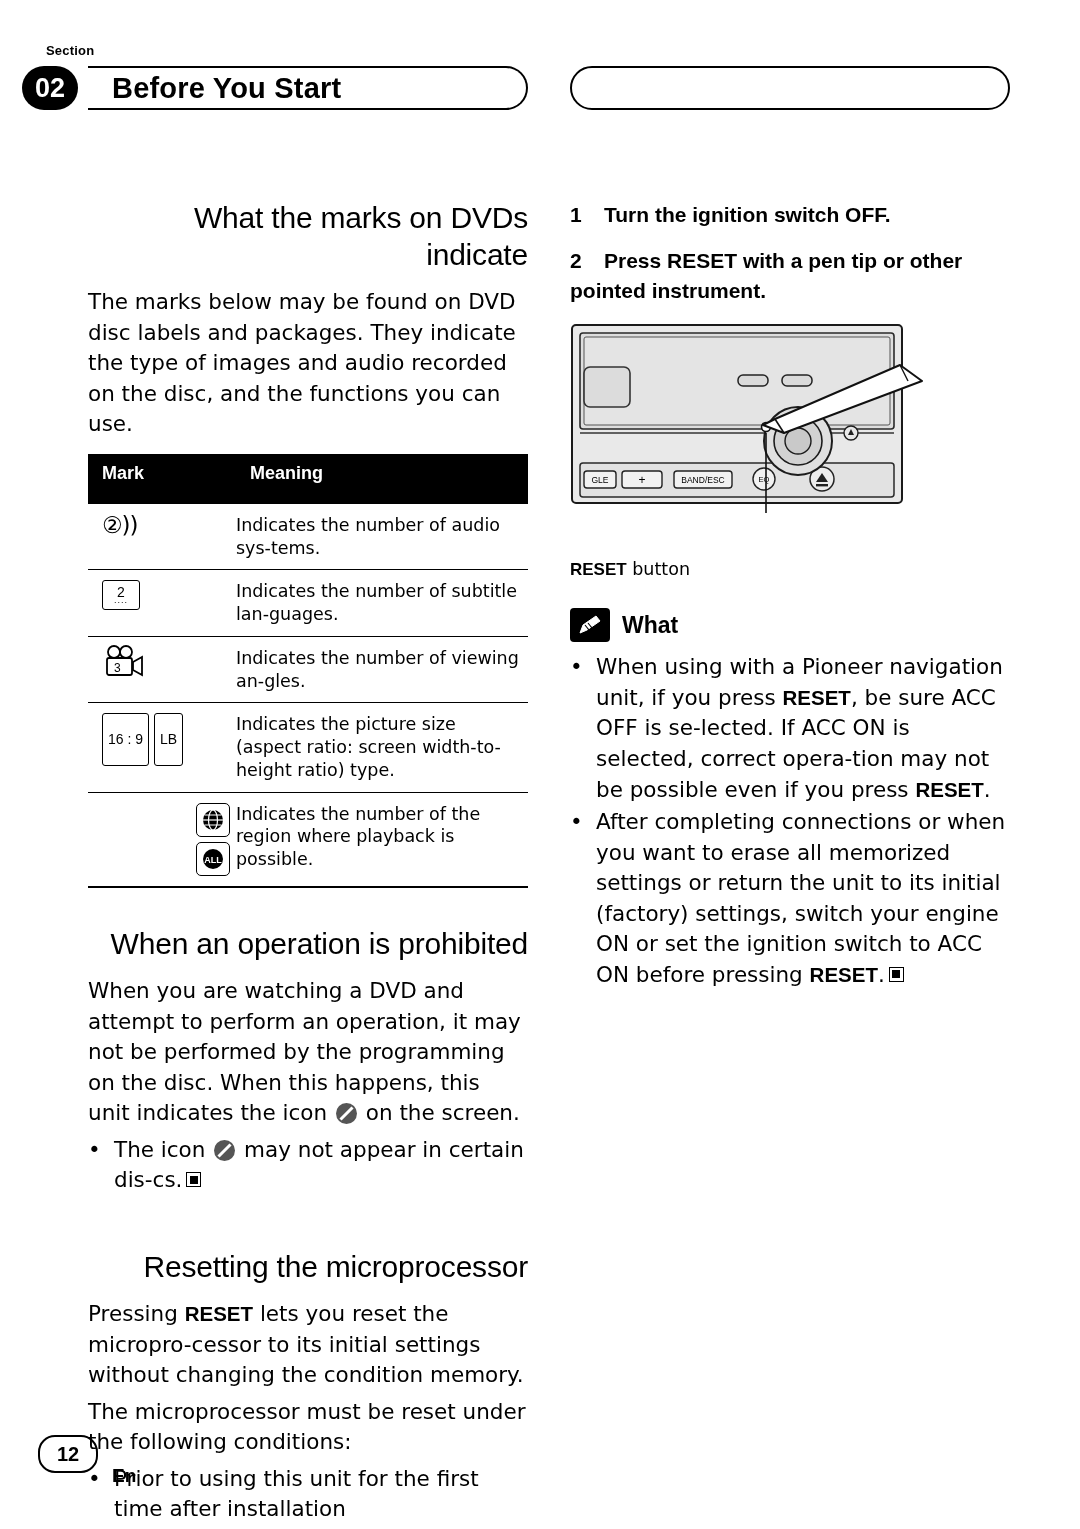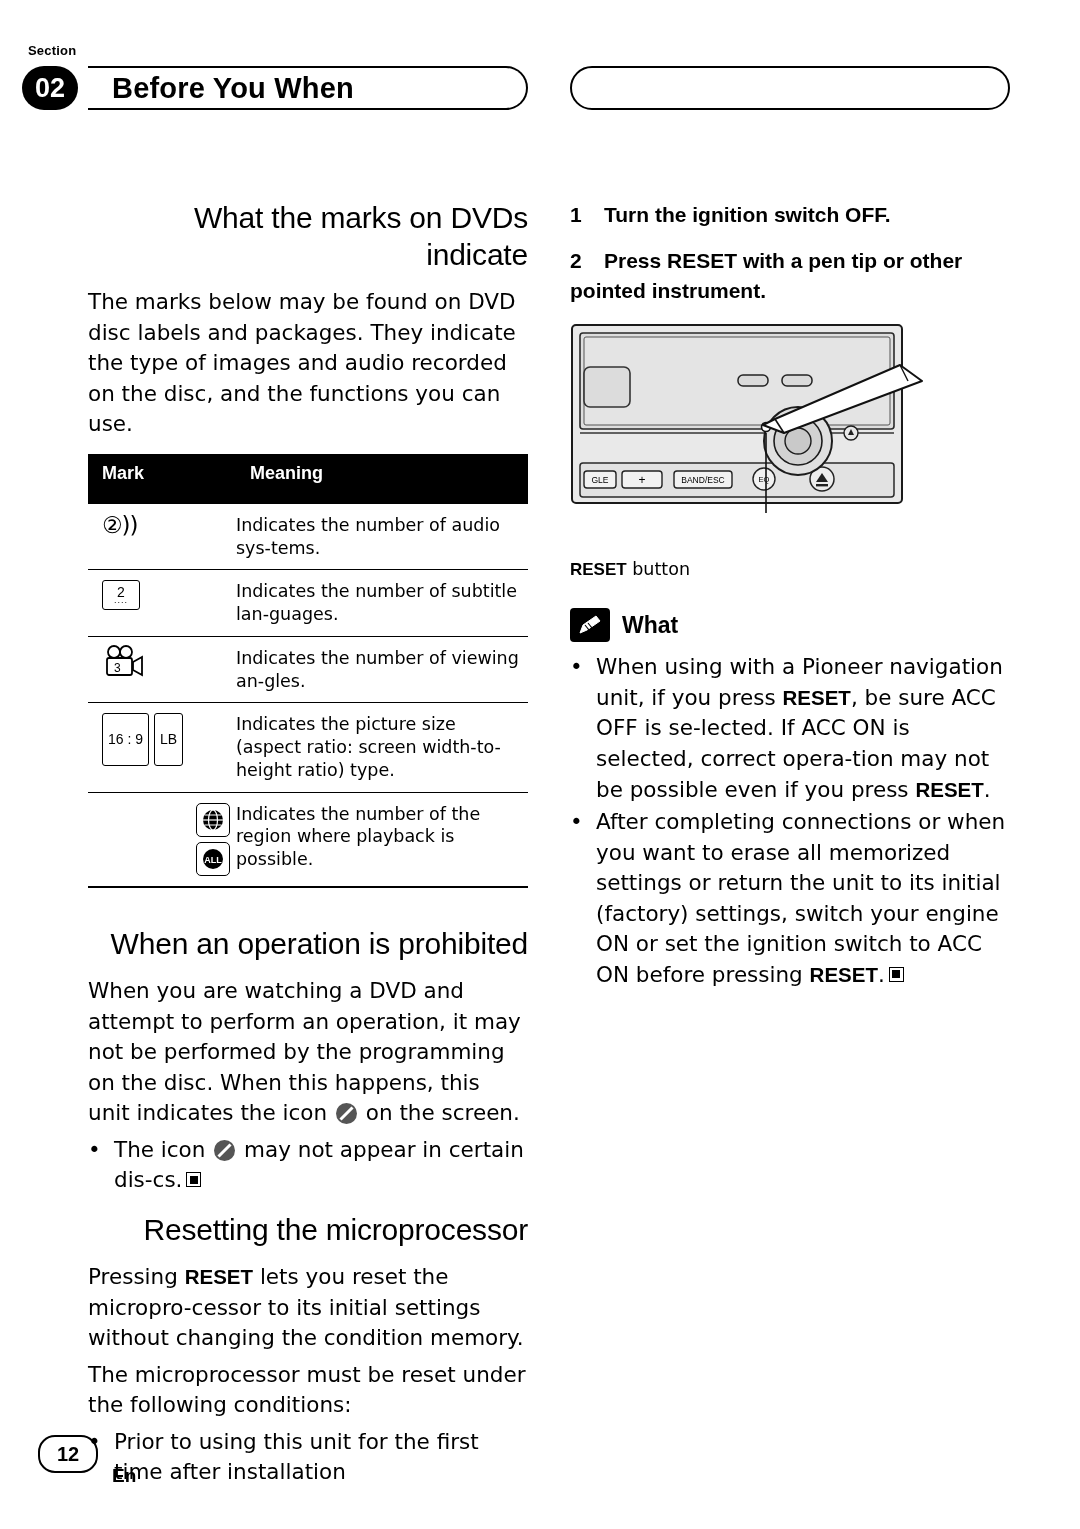--- a/index.html
+++ b/index.html
@@ -16,21 +16,21 @@
     overflow: hidden;
   }
   .page {
     position: absolute;
     inset: 0;
   }
 
   
   .section-label {
     position: absolute;
-    left: 28px;
+    left: 46px;
     top: 43px;
     font-size: 13px;
     font-family: "Liberation Sans", sans-serif;
     font-weight: bold;
     letter-spacing: 0.2px;
   }
   .section-badge {
     position: absolute;
     left: 22px;
     top: 66px;
@@ -352,21 +352,21 @@
 </style>
 </head>
 <body>
 
 <div class="page">
 
   <div class="section-label">Section</div>
   <div class="section-badge">02</div>
   <div class="header-pill left"></div>
   <div class="header-pill right"></div>
-  <div class="header-title">Before You When</div>
+  <div class="header-title">Before You Start</div>
 
   <div class="col-left">
 
     <h2 class="headline">What the marks on DVDs indicate</h2>
     <p class="body">The marks below may be found on DVD disc labels and packages. They indicate the type of images and audio recorded on the disc, and the functions you can use.</p>
 
     <table class="marks">
       <thead>
         <tr>
           <th>Mark</th>
@@ -439,21 +439,21 @@
 
     <h2 class="headline" style="margin-top:38px;">When an operation is prohibited</h2>
 
     <p class="body"><span>When you are watching a DVD and attempt to perform an operation, it may not be performed by the programming on the disc. When this happens, this unit indicates the icon</span> <span class="prohibit"></span> <span>on the screen.</span></p>
 
     <div class="bullet-row">
       <span class="dot">•</span>
       <span class="txt"><span>The icon</span> <span class="prohibit"></span> <span>may not appear in certain dis-cs.</span><span class="endmark"></span></span>
     </div>
 
-    <h2 class="headline" style="margin-top:16px;">Resetting the microprocessor</h2>
+    <h2 class="headline" style="margin-top:53px;">Resetting the microprocessor</h2>
 
     <p class="body"><span>Pressing</span> <b class="rs">RESET</b> <span>lets you reset the micropro-cessor to its initial settings without changing the condition memory.</span></p>
     <p class="body">The microprocessor must be reset under the following conditions:</p>
 
     <div class="bullet-row">
       <span class="dot">•</span>
       <span class="txt">Prior to using this unit for the first time after installation</span>
     </div>
 
   </div>

